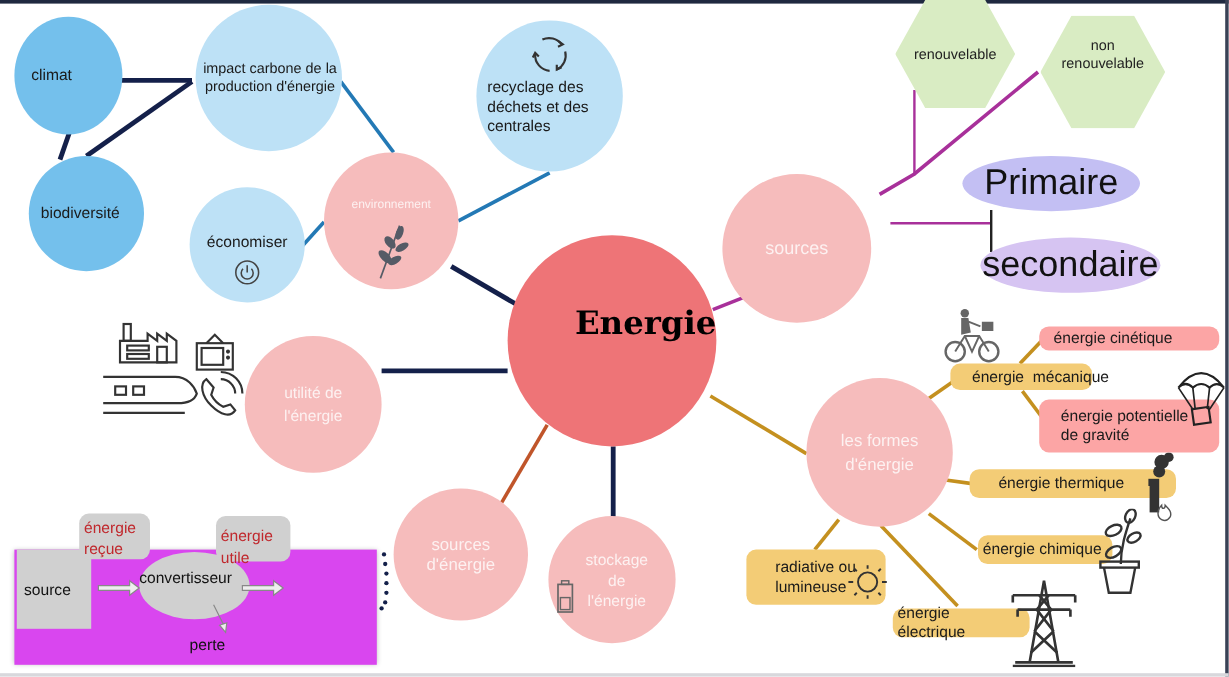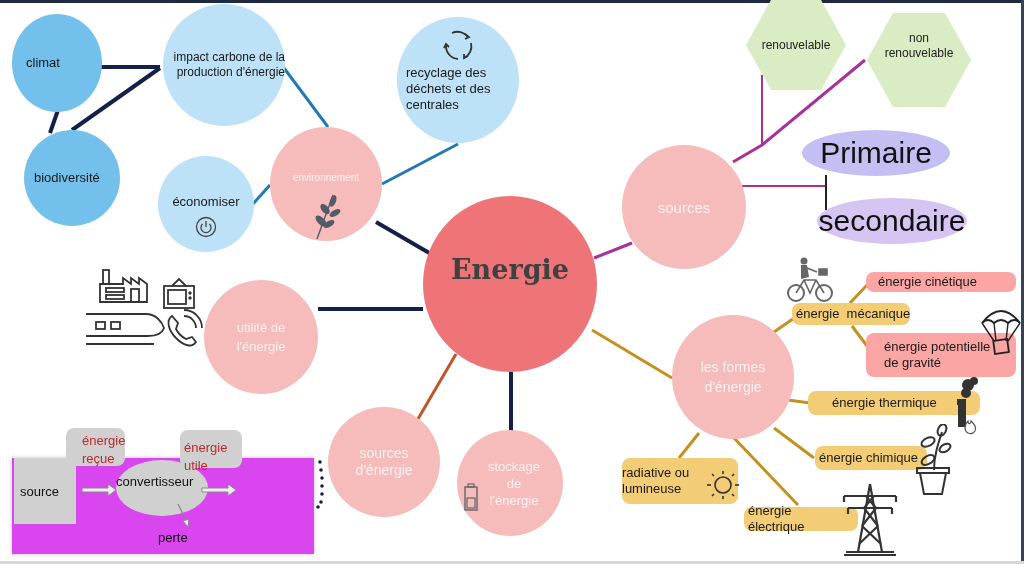--- a/index.html
+++ b/index.html
@@ -5,21 +5,21 @@
   html,body{margin:0;padding:0;}
   body{width:1024px;height:564px;overflow:hidden;background:#ffffff;position:relative;font-family:"Liberation Sans",sans-serif;}
   .topbar{position:absolute;left:0;top:0;width:1024px;height:3px;background:#1f2940;}
   .rightbar{position:absolute;right:0;top:0;width:3px;height:564px;background:#3a4256;}
   .botbar{position:absolute;left:0;bottom:0;width:1024px;height:3px;background:#d8d8dc;}
   svg.links{position:absolute;left:0;top:0;}
   .node{position:absolute;border-radius:50%;display:flex;align-items:center;justify-content:center;text-align:center;box-sizing:border-box;}
   .blue-dark{background:#74c0ec;color:#1a1a1a;}
   .blue-light{background:#bde1f6;color:#1a1a1a;}
   .pink{background:#f6bcbc;color:#fdf1f1;}
-  .center{background:#ee7477;color:#404040;font-family:"DejaVu Serif",serif;font-weight:bold;font-size:27px;}
+  .center{background:#ee7477;color:#000000;font-family:"DejaVu Serif",serif;font-weight:bold;font-size:27px;justify-content:flex-end;}
   .t{font-size:13px;line-height:16px;}
   .hex{position:absolute;background:#d9ecc3;clip-path:polygon(25% 0,75% 0,100% 50%,75% 100%,25% 100%,0 50%);display:flex;justify-content:center;color:#222;font-size:12px;text-align:center;}
   .ellipse{position:absolute;border-radius:50%;display:flex;align-items:center;justify-content:center;color:#111;font-size:30px;}
   .tag{position:absolute;border-radius:8px;font-size:13px;color:#1a1a1a;display:flex;align-items:center;padding:0 8px;box-sizing:border-box;line-height:16px;}
   .tag.dark{background:#f3cc76;}
   .tag.light{background:#fca5a5;}
   .icon{position:absolute;}
   .chain{position:absolute;left:12px;top:458px;width:302px;height:96px;background:#d946ef;box-shadow:0 0 4px rgba(0,0,0,.25);}
   .gray{position:absolute;background:#d0d0d0;}
   .redtxt{color:#c0282d;font-size:13px;line-height:16px;}
@@ -70,21 +70,21 @@
       <circle cx="318" cy="507" r="1.8"></circle>
   </g>
 </svg>
 
 <div class="node blue-dark" style="left:12px;top:14px;width:90px;height:98px;justify-content:flex-start;padding-left:14px;">
   <span class="t">climat</span>
 </div>
 <div class="node blue-dark" style="left:24px;top:130px;width:96px;height:96px;justify-content:flex-start;padding-left:10px;">
   <span class="t">biodiversité</span>
 </div>
-<div class="node blue-light" style="left:163px;top:4px;width:122px;height:122px;justify-content:flex-start;text-align:right;padding-left:2px;">
+<div class="node blue-light" style="left:163px;top:4px;width:122px;height:122px;justify-content:flex-start;text-align:center;padding-left:2px;">
   <span style="font-size:12px;line-height:15px;width:120px;">impact carbone de la production d'énergie</span>
 </div>
 <div class="node blue-light" style="left:397px;top:17px;width:122px;height:126px;flex-direction:column;justify-content:flex-start;padding-top:8px;">
   <svg width="40" height="40" viewBox="0 0 40 40">
     <path d="M14 8 A13 13 0 0 1 30 12" fill="none" stroke="#333" stroke-width="1.8"></path>
       <path d="M27 9 l4 3 -4 2" fill="none" stroke="#333" stroke-width="1.8"></path>
     <path d="M33 18 A13 13 0 0 1 26 33" fill="none" stroke="#333" stroke-width="1.8"></path>
       <path d="M30 31 l-4 2 0 -4" fill="none" stroke="#333" stroke-width="1.8"></path>
     <path d="M20 34 A13 13 0 0 1 8 20" fill="none" stroke="#333" stroke-width="1.8"></path>
       <path d="M6 23 l2 -4 3 3" fill="none" stroke="#333" stroke-width="1.8"></path>
@@ -92,21 +92,21 @@
   <span style="font-size:13px;line-height:16px;text-align:left;width:104px;">recyclage des déchets et des centrales</span>
 </div>
 <div class="node blue-light" style="left:158px;top:156px;width:96px;height:96px;flex-direction:column;">
   <span class="t" style="margin-top:24px;">économiser</span>
   <svg width="22" height="22" viewBox="0 0 22 22" style="margin-top:6px;">
     <circle cx="11" cy="11" r="9.5" fill="none" stroke="#444" stroke-width="1.3"></circle>
     <path d="M7.5 8 A5 5 0 1 0 14.5 8" fill="none" stroke="#444" stroke-width="1.3"></path>
     <line x1="11" y1="5" x2="11" y2="11" stroke="#444" stroke-width="1.3"></line>
   </svg>
 </div>
-<div class="node pink" style="left:270px;top:127px;width:112px;height:114px;flex-direction:column;justify-content:flex-end;padding-top:30px;">
+<div class="node pink" style="left:270px;top:127px;width:112px;height:114px;flex-direction:column;justify-content:center;padding-top:30px;">
   <span style="font-size:10px;">environnement</span>
   <svg width="30" height="50" viewBox="0 0 30 50" style="margin-top:8px;">
     <path d="M6 48 L22 4" stroke="#555b66" stroke-width="1.4" fill="none"></path>
     <ellipse cx="22" cy="10" rx="3" ry="6" fill="#555b66" transform="rotate(20 22 10)"></ellipse>
     <ellipse cx="14" cy="18" rx="3.5" ry="6" fill="#555b66" transform="rotate(-40 14 18)"></ellipse>
     <ellipse cx="24" cy="22" rx="3" ry="6" fill="#555b66" transform="rotate(60 24 22)"></ellipse>
     <ellipse cx="10" cy="30" rx="3.5" ry="7" fill="#555b66" transform="rotate(-45 10 30)"></ellipse>
     <ellipse cx="18" cy="33" rx="3" ry="6" fill="#555b66" transform="rotate(60 18 33)"></ellipse>
   </svg>
 </div>
@@ -164,28 +164,28 @@
   </div>
   <div class="gray" style="left:104px;top:2px;width:92px;height:56px;border-radius:50%;"></div>
   <span style="position:absolute;left:104px;top:16px;font-size:13px;color:#111;">convertisseur</span>
   <svg style="position:absolute;left:0;top:0;" width="302" height="96">
     <path d="M70 30 h26 v-4 l8 6 -8 6 v-4 h-26 z" fill="#eee" stroke="#888" stroke-width="1"></path>
     <path d="M190 30 h26 v-4 l8 6 -8 6 v-4 h-26 z" fill="#eee" stroke="#888" stroke-width="1"></path>
     <path d="M166 46 l8 16 -3 1 5 6 1 -8 -3 1 -8 -16 z" fill="#eee" stroke="#888" stroke-width="1"></path>
   </svg>
   <span style="position:absolute;left:146px;top:72px;font-size:13px;color:#111;">perte</span>
 </div>
-<div class="gray" style="left:66px;top:428px;width:59px;height:38px;border-radius:8px;padding:3px 16px;box-sizing:border-box;">
+<div class="gray" style="left:66px;top:428px;width:59px;height:38px;border-radius:8px;padding:3px 4px;box-sizing:border-box;">
   <span class="redtxt">énergie reçue</span>
 </div>
 <div class="gray" style="left:180px;top:430px;width:62px;height:38px;border-radius:8px;padding:8px 4px 0;box-sizing:border-box;">
   <span class="redtxt">énergie utile</span>
 </div>
 
-<div class="node pink" style="left:622px;top:145px;width:124px;height:124px;">
+<div class="node pink" style="left:602px;top:145px;width:124px;height:124px;">
   <span style="font-size:15px;">sources</span>
 </div>
 <div class="hex" style="left:746px;top:0;width:100px;height:90px;align-items:center;">
   <span>renouvelable</span>
 </div>
 <div class="hex" style="left:867px;top:13px;width:104px;height:94px;align-items:flex-start;padding-top:18px;box-sizing:border-box;">
   <span style="width:80px;line-height:15px;">non renouvelable</span>
 </div>
 <div class="ellipse" style="left:802px;top:130px;width:148px;height:46px;background:#c3bff3;">
   <span>Primaire</span>
@@ -193,36 +193,36 @@
 <div class="ellipse" style="left:817px;top:198px;width:150px;height:46px;background:#d6c4f2;">
   <span>secondaire</span>
 </div>
 
 <div class="node pink" style="left:672px;top:315px;width:122px;height:124px;">
   <span style="font-size:14px;line-height:20px;width:80px;">les formes d'énergie</span>
 </div>
 <div class="tag light" style="left:866px;top:272px;width:150px;height:20px;padding-left:12px;">
   <span>énergie cinétique</span>
 </div>
-<div class="tag dark" style="left:792px;top:303px;width:118px;height:22px;padding-left:4px;">
+<div class="tag dark" style="left:792px;top:303px;width:118px;height:22px;padding-left:18px;">
   <span style="white-space:pre;">énergie  mécanique</span>
 </div>
 <div class="tag light" style="left:866px;top:333px;width:150px;height:44px;padding-left:18px;">
   <span style="width:112px;">énergie potentielle de gravité</span>
 </div>
 <div class="tag dark" style="left:808px;top:391px;width:172px;height:24px;padding-left:24px;">
   <span>énergie thermique</span>
 </div>
 <div class="tag dark" style="left:815px;top:446px;width:112px;height:24px;padding-left:4px;">
   <span>énergie chimique</span>
 </div>
 <div class="tag dark" style="left:744px;top:507px;width:114px;height:24px;padding-left:4px;">
   <span>énergie électrique</span>
 </div>
-<div class="tag dark" style="left:622px;top:458px;width:116px;height:46px;padding-left:0;">
+<div class="tag dark" style="left:622px;top:458px;width:116px;height:46px;padding-left:24px;">
   <span style="width:70px;">radiative ou lumineuse</span>
 </div>
 
 <svg class="icon" style="left:786px;top:256px;" width="48" height="48" viewBox="0 0 48 48">
   <circle cx="10" cy="37" r="8" fill="none" stroke="#666" stroke-width="2"></circle>
   <circle cx="38" cy="37" r="8" fill="none" stroke="#666" stroke-width="2"></circle>
   <path d="M10 37 L18 24 L30 24 L38 37 M18 24 L24 37 L30 24" fill="none" stroke="#666" stroke-width="1.6"></path>
   <circle cx="18" cy="5" r="3.5" fill="#666"></circle>
   <path d="M15 9 h6 l2 12 -8 2 z" fill="#666"></path>
   <path d="M21 12 l10 4 M33 13 h8 v6 h-8 z" stroke="#666" stroke-width="1.6" fill="#666"></path>

